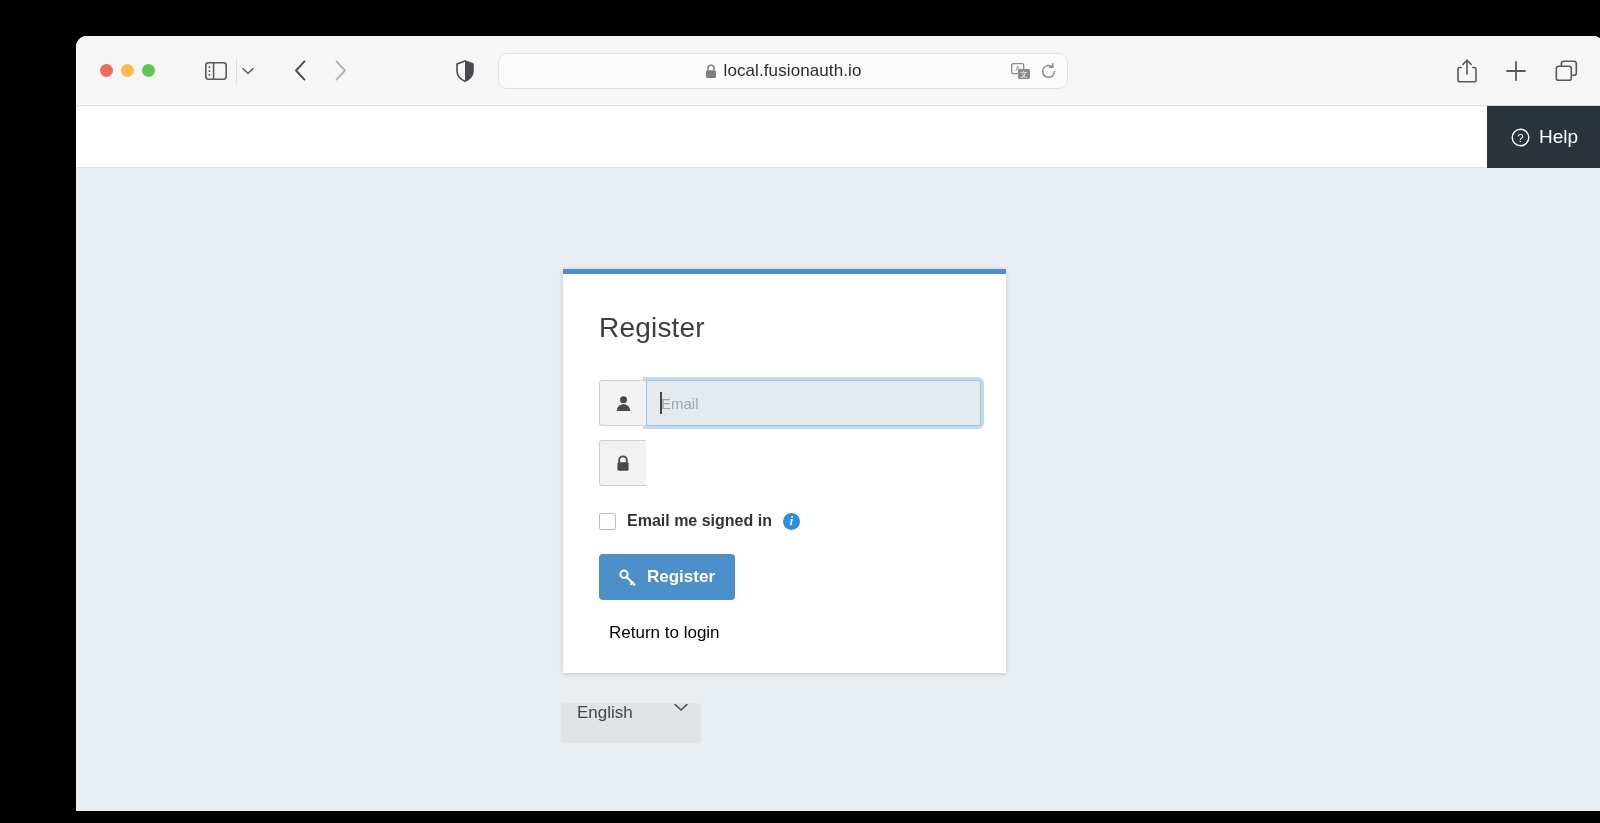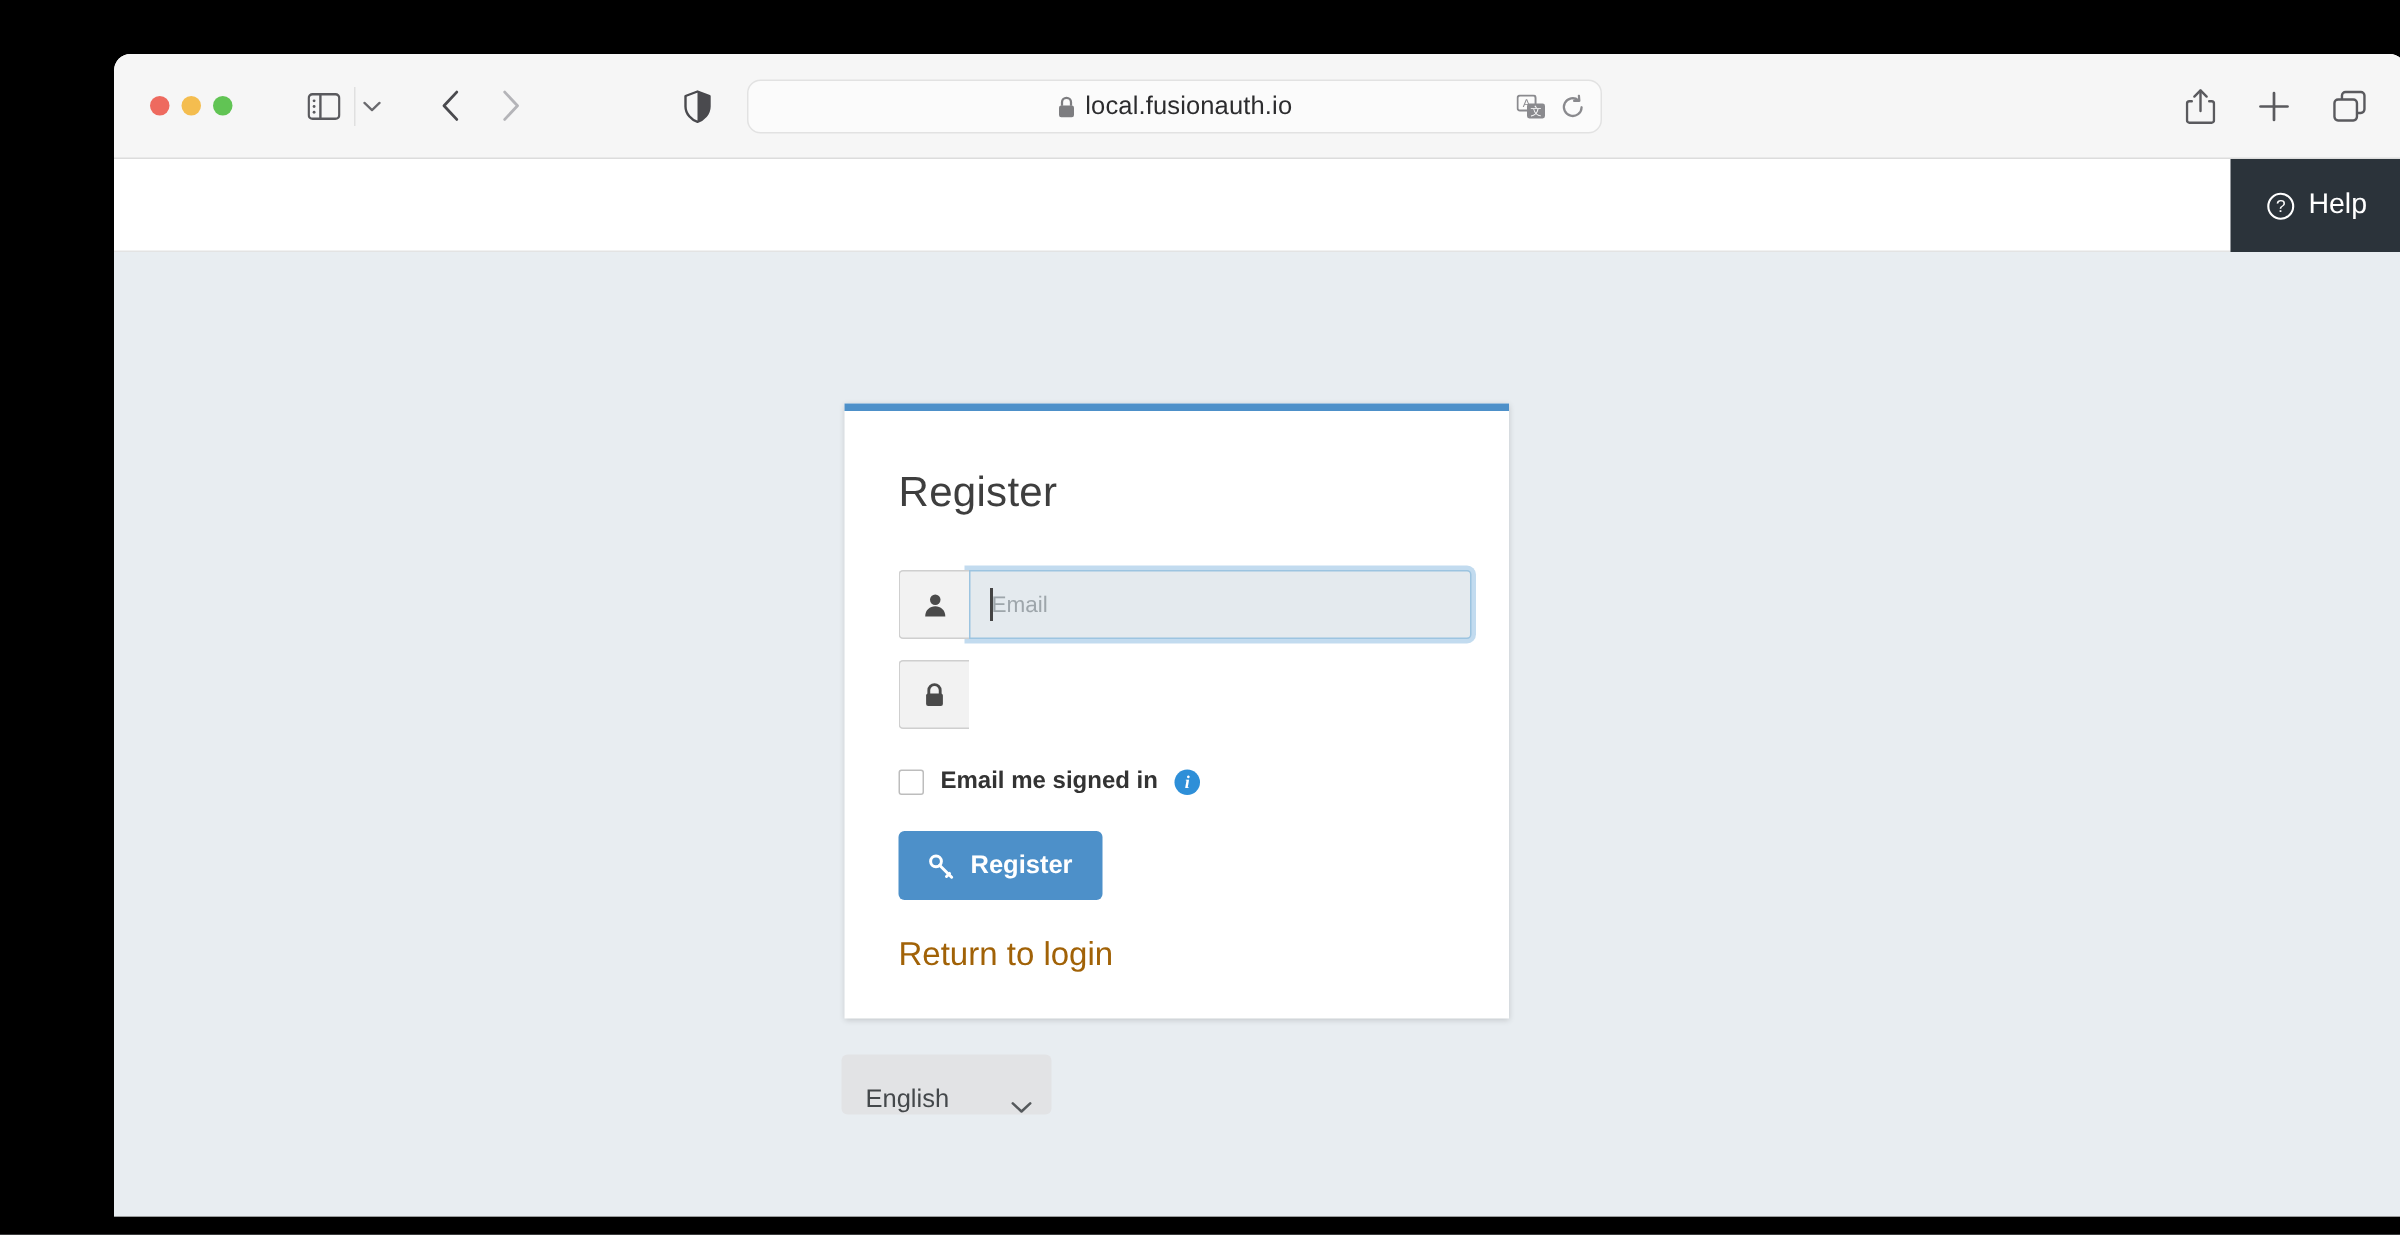--- a/index.html
+++ b/index.html
@@ -189,34 +189,35 @@
     color: #ffffff;
     border: none; border-radius: 4px;
     padding: 13px 20px;
     font-size: 17px; font-weight: bold;
     font-family: "Liberation Sans", sans-serif;
     cursor: pointer;
   }
   #return-link {
     display: block;
     margin-top: 23px;
-    color: #a16207;
-    font-size: 22px;
+    color: #000000;
+    font-size: 17px;
     text-decoration: none;
     cursor: pointer;
+    margin-left: 10px;
   }
 
   
   #language-select {
     position: absolute;
     left: 485px; top: 597px;
     width: 140px; height: 40px;
     background: #e2e3e5;
     border: none; border-radius: 4px;
-    display: flex; align-items: flex-end; justify-content: space-between;
+    display: flex; align-items: flex-start; justify-content: space-between;
     padding: 0 13px 0 16px;
     font-size: 17px; color: #44484b;
     cursor: pointer;
   }
 
   svg { display: block; }
 </style>
 </head>
 <body>
 

